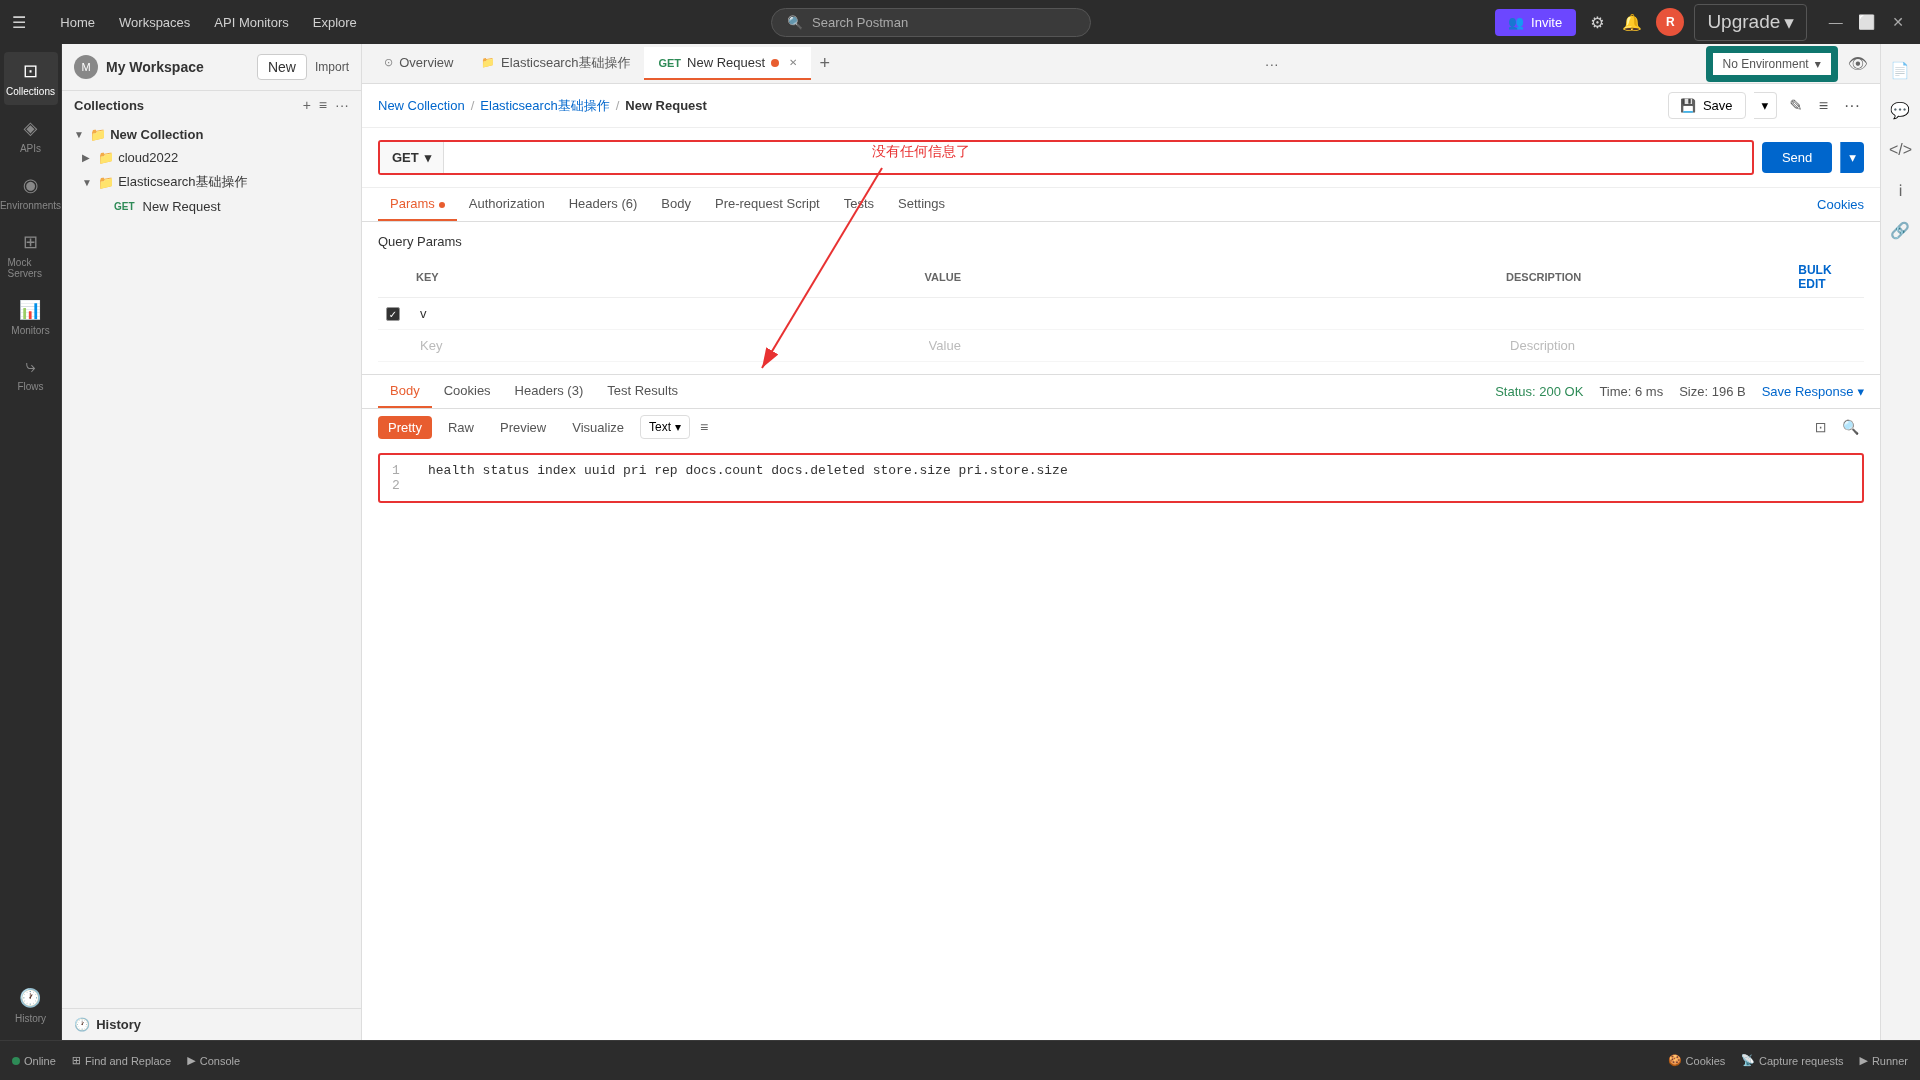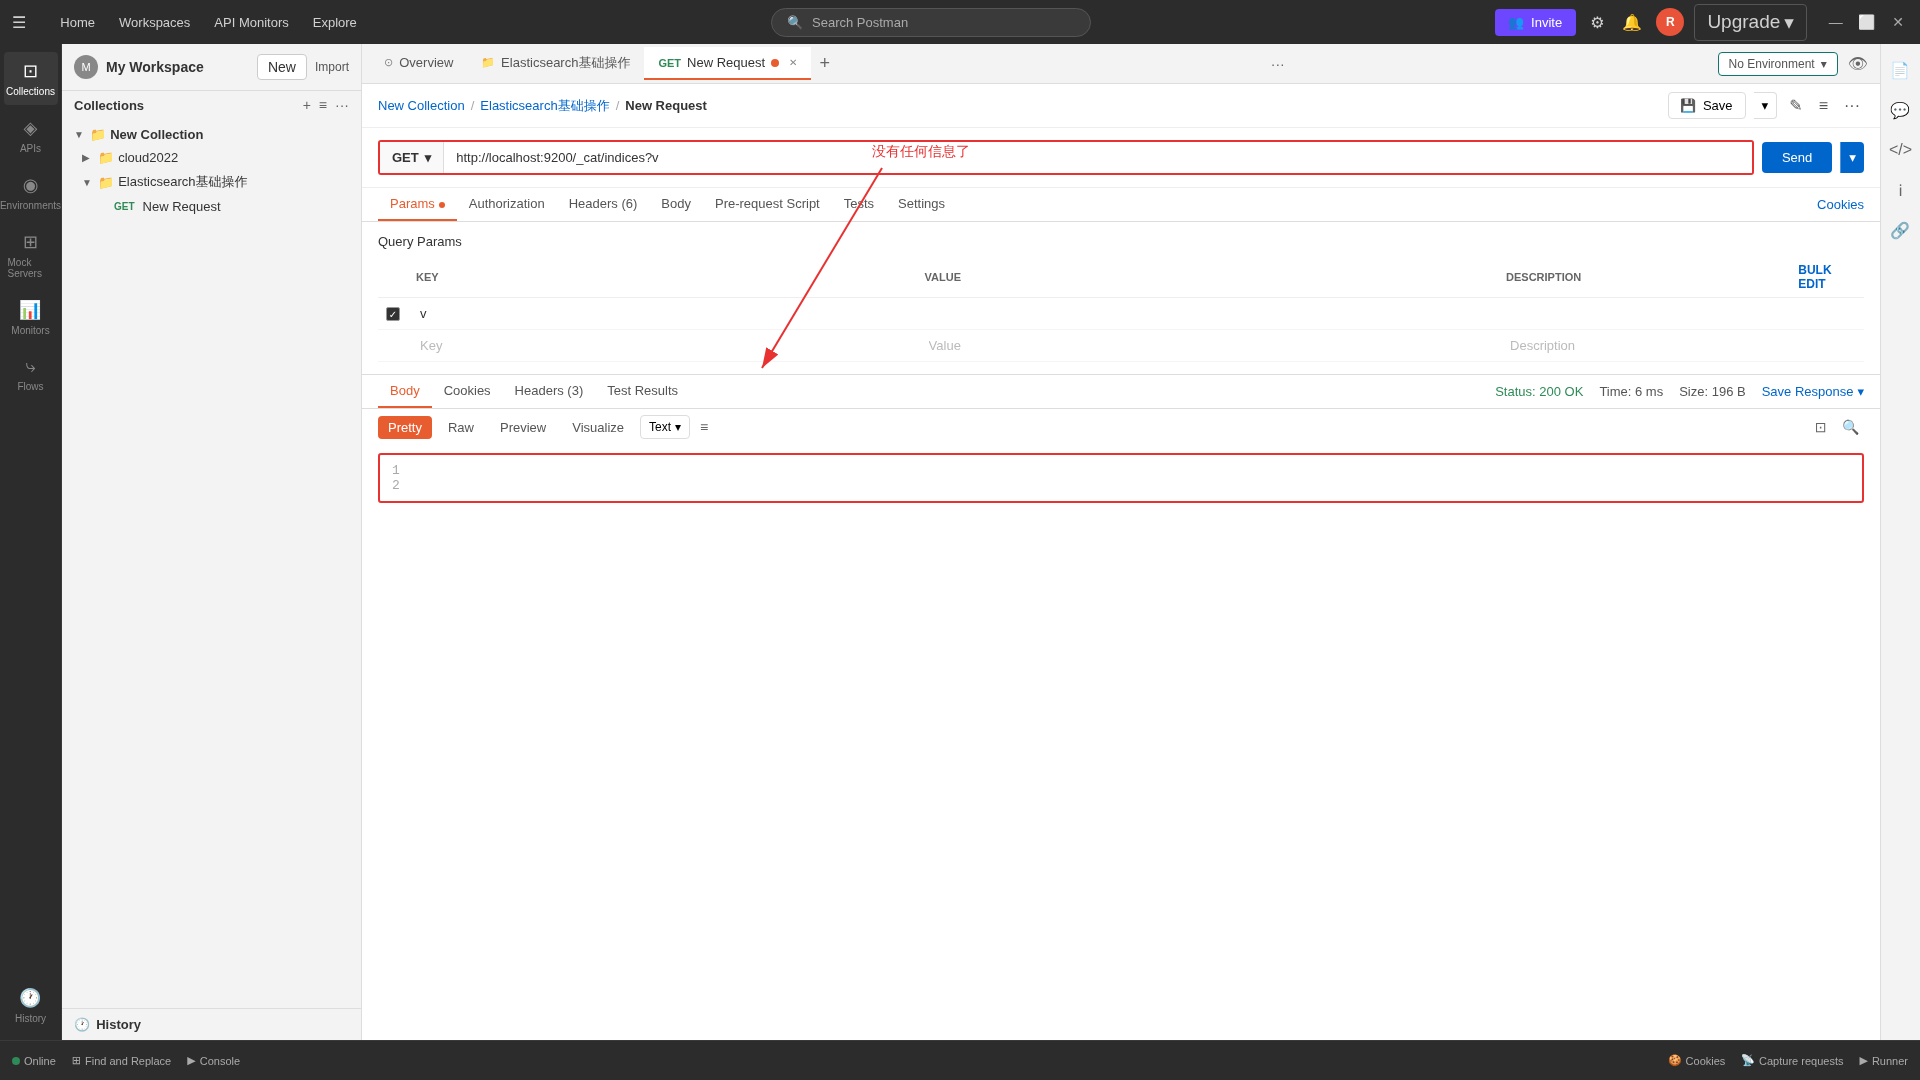--- a/index.html
+++ b/index.html
@@ -62,21 +62,21 @@
     .tabs-bar { display: flex; align-items: center; background: #f3f3f3; border-bottom: 1px solid #ddd; padding: 0 8px; height: 40px; flex-shrink: 0; }
     .tab { display: flex; align-items: center; gap: 6px; padding: 8px 14px; cursor: pointer; border-bottom: 2px solid transparent; font-size: 13px; color: #555; white-space: nowrap; position: relative; }
     .tab.active { background: #fff; color: #333; border-bottom: 2px solid #e85d2f; }
     .tab .tab-icon { font-size: 11px; color: #888; }
     .tab .method-label { color: #2e8b57; font-size: 11px; font-weight: bold; }
     .tab .tab-dot { width: 8px; height: 8px; background: #e85d2f; border-radius: 50%; }
     .tab .tab-close { color: #888; font-size: 10px; margin-left: 4px; }
     .tab-add { background: none; border: none; color: #666; font-size: 18px; cursor: pointer; padding: 0 8px; }
     .tab-more { background: none; border: none; color: #666; font-size: 14px; cursor: pointer; padding: 0 6px; margin-left: auto; }
     .env-selector { margin-left: auto; display: flex; align-items: center; gap: 6px; }
-    .env-dropdown { background: #fff; border: 1px solid #0f766e; border-radius: 4px; padding: 4px 10px; font-size: 12px; color: #555; cursor: pointer; display: flex; align-items: center; gap: 6px; }
+    .env-dropdown { background: #fff; border: 7px solid #0f766e; border-radius: 4px; padding: 4px 10px; font-size: 12px; color: #555; cursor: pointer; display: flex; align-items: center; gap: 6px; }
     .breadcrumb { display: flex; align-items: center; padding: 8px 16px; gap: 6px; font-size: 13px; color: #555; border-bottom: 1px solid #eee; flex-shrink: 0; }
     .breadcrumb .sep { color: #aaa; }
     .breadcrumb .current { font-weight: 600; color: #333; }
     .breadcrumb-actions { margin-left: auto; display: flex; align-items: center; gap: 8px; }
     .save-btn { background: #fff; border: 1px solid #ddd; border-radius: 4px; padding: 5px 12px; font-size: 13px; cursor: pointer; display: flex; align-items: center; gap: 6px; }
     .save-dropdown { background: #fff; border: 1px solid #ddd; border-left: none; border-radius: 0 4px 4px 0; padding: 5px 8px; cursor: pointer; }
 
     
     .url-bar-wrapper { padding: 12px 16px; display: flex; align-items: center; gap: 8px; border-bottom: 1px solid #eee; flex-shrink: 0; }
     .url-bar-box { display: flex; align-items: center; border: 2px solid #e85d2f; border-radius: 4px; flex: 1; overflow: hidden; }
@@ -307,21 +307,20 @@
     </div>
 
     <div style="position:relative">
 
       <div class="url-bar-wrapper">
         <div class="url-bar-box red-box">
           <div class="method-select">
             <span>GET</span>
             <span>▾</span>
           </div>
-          <input class="url-input" type="text" value="http://localhost:9200/_cat/indices?v" style="">
         </div>
         <button class="send-btn">
           <span>Send</span>
         </button>
         <button class="send-dropdown">▾</button>
       </div>
 
       <div style="position:absolute; top:0; left:0; width:100%; height:300px; pointer-events:none; z-index:10">
         <svg width="400" height="300" style="position:absolute; left:340px; top:10px">
           <defs>
@@ -453,20 +452,21 @@
         <div class="resp-actions">
           <button class="format-icon-btn">⊡</button>
           <button class="format-icon-btn">🔍</button>
         </div>
       </div>
 
       <div class="resp-body">
         <div class="code-area">
           <div class="code-line">
             <span class="line-num">1</span>
+            <span class="line-content">health status index uuid pri rep docs.count docs.deleted store.size pri.store.size</span>
           </div>
           <div class="code-line">
             <span class="line-num">2</span>
             <span class="line-content"></span>
           </div>
         </div>
       </div>
     </div>
 
   </div>

